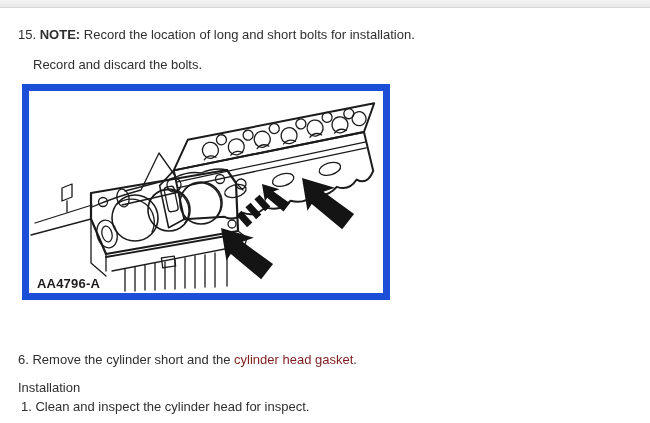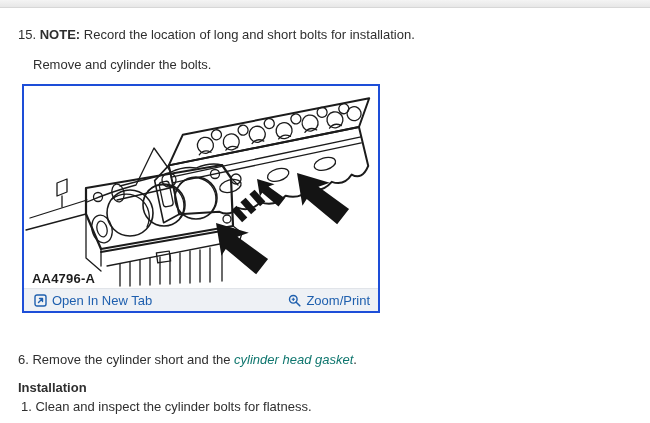--- a/index.html
+++ b/index.html
@@ -11,27 +11,27 @@
   .top-strip{
     position:absolute;left:0;top:0;width:650px;height:7px;
     background:linear-gradient(#f4f4f4,#e7e7e7);
     border-bottom:1px solid #d7d7d7;
   }
   .p-step{position:absolute;font-size:13px;line-height:16px;white-space:nowrap;}
   .bold{font-weight:700;text-align:right;}
   #step11{left:18px;top:14px;}
   #step11sub{left:33px;top:44px;}
   #step12{left:18px;top:339px;}
-  #installation-heading{left:18px;top:367px;font-weight:700;}
+  #installation-heading{left:18px;top:367px;font-weight:400;}
   #install-step1{left:21px;top:386px;}
-  a.inline-link{color:#0f766e;text-decoration:none;cursor:pointer;font-style:italic;}
+  a.inline-link{color:#7f1d1d;text-decoration:none;cursor:pointer;}
 
   .figure{
     position:absolute;left:22px;top:84px;width:354px;
-    border:2px solid #1d4ed8;background:#0ea5e9;
+    border:7px solid #1d4ed8;background:#0ea5e9;text-decoration:underline;
   }
   .fig-canvas{position:relative;width:354px;height:202px;background:#fff;overflow:hidden;}
   .fig-label{
     position:absolute;left:8px;bottom:2px;font-size:13px;font-weight:700;
     color:#1c1c1c;letter-spacing:.2px;
   }
   .fig-footer{
     height:22px;background:#eef1f5;border-top:1px solid #e1e4e9;
     display:flex;align-items:center;justify-content:space-between;
     padding:0 8px 0 10px;font-size:13px;
@@ -47,21 +47,21 @@
 
 <div class="top-strip"></div>
 
 <p class="p-step" id="step11">
   <span>15.</span>
   <span class="bold">NOTE:</span>
   <span>Record the location of long and short bolts for installation.</span>
 </p>
 
 <p class="p-step" id="step11sub">
-  <span>Remove and cylinder the bolts.</span>
+  <span>Record and discard the bolts.</span>
 </p>
 
 <div class="figure">
   <div class="fig-canvas">
     <svg viewBox="0 0 354 202" width="354" height="202" xmlns="http://www.w3.org/2000/svg">
       <g fill="none" stroke="#1b1b1b" stroke-width="1.3" stroke-linejoin="round" stroke-linecap="round">
 
         <g transform="translate(-2,12) rotate(-12 250 72)">
           <path stroke-width="2" d="M150,46 L170,19 L360,22 L344,48 Z"></path>
           <path stroke-width="2" d="M344,48 L345,88 q-9,13 -18,5 q-10,10 -21,3 q-12,9 -23,2 q-12,9 -25,2 q-13,9 -26,1 q-12,8 -23,1 q-10,7 -19,0 L150,96 L150,46 L344,48"></path>
@@ -125,42 +125,25 @@
         <path transform="translate(273,87) rotate(-42) scale(1.12)" d="M0,0 L16,26 L6,22 L13,55 L-4,58 L-9,23 L-16,25 Z"></path>
         <path transform="translate(192,137) rotate(-42) scale(1.12)" d="M0,0 L16,26 L6,22 L13,55 L-4,58 L-9,23 L-16,25 Z"></path>
         <path transform="translate(233,93) rotate(-42) scale(0.6)" d="M0,0 L16,26 L6,22 L13,55 L-4,58 L-9,23 L-16,25 Z"></path>
         <path transform="translate(228,106) rotate(-42)" d="M-3.5,0 H3.5 V16 H-3.5 Z"></path>
         <path transform="translate(219,114) rotate(-42)" d="M-3.5,0 H3.5 V16 H-3.5 Z"></path>
         <path transform="translate(210,122) rotate(-42)" d="M-3.5,0 H3.5 V16 H-3.5 Z"></path>
       </g>
     </svg>
     <span class="fig-label">AA4796-A</span>
   </div>
-  <div class="fig-footer">
-    <a class="fig-link">
-      <svg width="13" height="13" viewBox="0 0 13 13">
-        <rect x="1" y="1" width="11" height="11" rx="2" fill="none" stroke="#1e5fae" stroke-width="1.4"></rect>
-        <path d="M4.5,8.5 L8.5,4.5 M5.5,4.5 H8.5 V7.5" fill="none" stroke="#1e5fae" stroke-width="1.4" stroke-linecap="round" stroke-linejoin="round"></path>
-      </svg>
-      <span>Open In New Tab</span>
-    </a>
-    <a class="fig-link">
-      <svg width="13" height="13" viewBox="0 0 13 13">
-        <circle cx="5.3" cy="5.3" r="3.8" fill="none" stroke="#1e5fae" stroke-width="1.4"></circle>
-        <path d="M5.3,3.7 V6.9 M3.7,5.3 H6.9" stroke="#1e5fae" stroke-width="1.1"></path>
-        <path d="M8.2,8.2 L11.8,11.8" stroke="#1e5fae" stroke-width="1.6" stroke-linecap="round"></path>
-      </svg>
-      <span>Zoom/Print</span>
-    </a>
-  </div>
 </div>
 
 <p class="p-step" id="step12">
   <span>6.</span>
   <span>Remove the cylinder short and the </span><a class="inline-link">cylinder head gasket</a><span>.</span>
 </p>
 
 <p class="p-step" id="installation-heading">Installation</p>
 
 <p class="p-step" id="install-step1">
   <span>1.</span>
-  <span>Clean and inspect the cylinder bolts for flatness.</span>
+  <span>Clean and inspect the cylinder head for inspect.</span>
 </p>
 
 </body></html>

